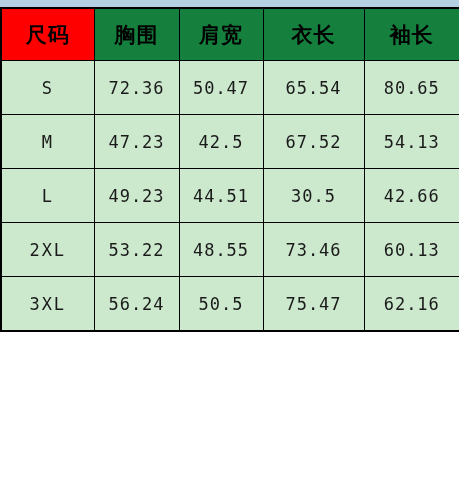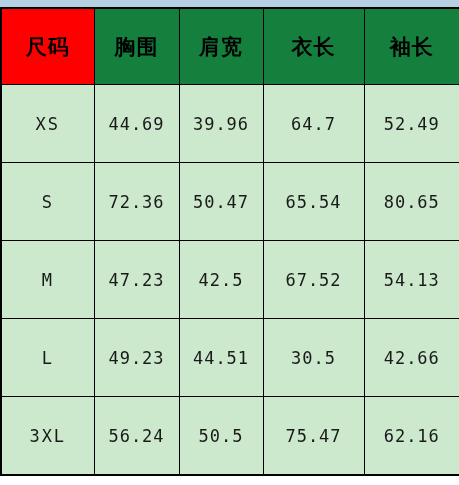--- a/index.html
+++ b/index.html
@@ -44,21 +44,21 @@
   table.size-chart col.c-chest { width: 85px; }
   table.size-chart col.c-shoulder { width: 84px; }
   table.size-chart col.c-length { width: 101px; }
   table.size-chart col.c-sleeve { width: 96px; }
 
   table.size-chart th,
   table.size-chart td {
     border: 1px solid #000000;
     text-align: center;
     vertical-align: middle;
-    padding: 12px;
+    padding: 0;
     margin: 0;
   }
   thead th {
     height: 51px;
     font-family: "DejaVu Sans", "Liberation Sans", sans-serif;
     font-size: 21px;
     font-weight: bold;
     color: #000000;
     letter-spacing: 1px;
   }
@@ -118,27 +118,20 @@
           <th class="head-size">尺码</th>
           <th class="head-measure">胸围</th>
           <th class="head-measure">肩宽</th>
           <th class="head-measure">衣长</th>
           <th class="head-measure">袖长</th>
         </tr>
       </thead>
       <tbody>
 
 
-        <tr>
-          <td class="cell-size">XS</td>
-          <td>44.69</td>
-          <td>39.96</td>
-          <td>64.7</td>
-          <td>52.49</td>
-        </tr>
 
         <tr>
           <td class="cell-size">S</td>
           <td>72.36</td>
           <td>50.47</td>
           <td>65.54</td>
           <td>80.65</td>
         </tr>
 
         <tr>
@@ -151,20 +144,27 @@
 
         <tr>
           <td class="cell-size">L</td>
           <td>49.23</td>
           <td>44.51</td>
           <td>30.5</td>
           <td>42.66</td>
         </tr>
 
 
+        <tr>
+          <td class="cell-size">2XL</td>
+          <td>53.22</td>
+          <td>48.55</td>
+          <td>73.46</td>
+          <td>60.13</td>
+        </tr>
 
         <tr>
           <td class="cell-size">3XL</td>
           <td>56.24</td>
           <td>50.5</td>
           <td>75.47</td>
           <td>62.16</td>
         </tr>
 
       </tbody>

